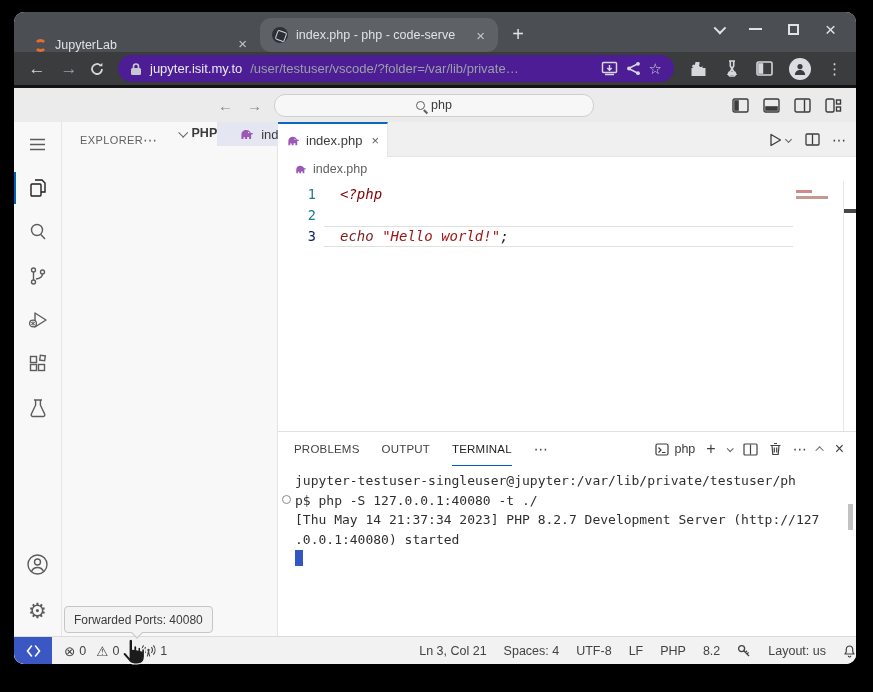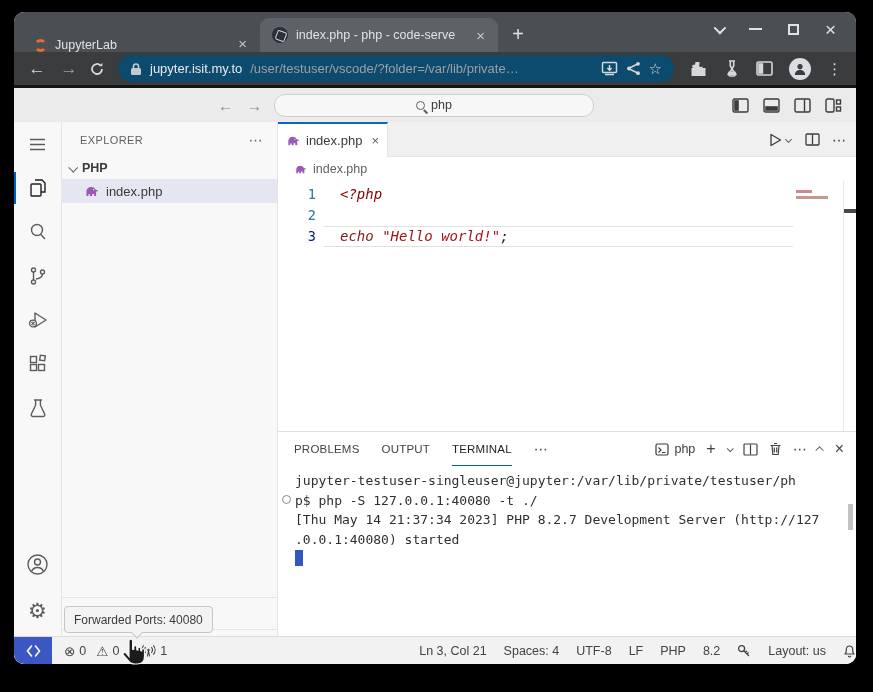--- a/index.html
+++ b/index.html
@@ -7,42 +7,42 @@
     font-family:"Liberation Sans", sans-serif; }
   body { position:relative; }
   .win { position:absolute; left:14px; top:12px; width:842px; height:652px;
     border-radius:10px; overflow:hidden; display:flex; flex-direction:column; background:#fff; }
 
   
   .tabstrip { height:40px; background:#4b4e52; display:flex; align-items:flex-end; flex:none; }
   .btab { height:34px; width:238px; display:flex; align-items:center; gap:8px; padding:0 10px 0 12px;
     color:#dfe2e6; font-size:12.5px; border-radius:9px 9px 0 0; }
   .btab .t-label { flex:1; overflow:hidden; white-space:nowrap; }
-  .btab.active { background:#5e6165; }
+  .btab.active { background:#5e6165;border-radius:11px; }
   .tab-close { color:#c3c6ca; font-size:15px; line-height:1; padding:1px 3px; border-radius:4px; }
   .jup-ring { width:13px; height:13px; border-radius:50%; flex:none;
     border:3px solid #e46e2e; border-left-color:transparent; border-right-color:transparent; }
   .cs-fav { width:16px; height:16px; border-radius:50%; background:#2c3036; flex:none; position:relative; }
   .cs-fav:after { content:""; position:absolute; left:4px; top:4px; width:8px; height:8px;
     border:1.5px solid #cfd3d8; border-radius:2px; transform:rotate(20deg); }
   .newtab { width:28px; height:28px; margin:0 0 4px 6px; display:flex; align-items:center; justify-content:center;
     color:#dfe2e6; font-size:20px; font-weight:300; border-radius:50%; }
   .strip-spacer { flex:1; }
   .winctl { display:flex; align-items:center; gap:26px; padding:0 20px 6px 0; height:40px; }
   .chev-down { width:9px; height:9px; border-right:2px solid #dfe2e6; border-bottom:2px solid #dfe2e6;
     transform:rotate(45deg) translateY(-2px); }
   .min-glyph { width:13px; height:2px; background:#dfe2e6; }
   .max-glyph { width:11px; height:11px; border:2px solid #dfe2e6; }
   .x-glyph { color:#dfe2e6; font-size:19px; line-height:1; }
 
   .toolbar { height:36px; background:#3a3c3e; display:flex; align-items:center; gap:6px; padding:0 10px;
     border-bottom:3px solid #141414; flex:none; }
   .nav-glyph { color:#d5d7da; font-size:17px; width:26px; text-align:center; }
   .nav-glyph.dim { color:#9aa0a6; }
-  .omnibox { flex:1; height:27px; background:#0c4a6e; border-radius:14px; display:flex; align-items:center;
+  .omnibox { flex:1; height:27px; background:#4c1d95; border-radius:14px; display:flex; align-items:center;
     gap:8px; padding:0 12px; margin:0 6px; font-size:13px; overflow:hidden; }
   .url-domain { color:#e8eaed; white-space:nowrap; }
   .url-path { color:#9aa0a6; white-space:nowrap; overflow:hidden; }
   .omni-spacer { flex:1; }
   .chrome-actions { display:flex; align-items:center; gap:16px; padding:0 4px; }
   .avatar { width:22px; height:22px; border-radius:50%; background:#dadde1; display:flex; align-items:center; justify-content:center; }
   .kebab { color:#d5d7da; font-size:15px; letter-spacing:0; }
   svg.ic { display:block; }
 
   
@@ -59,21 +59,21 @@
 
   .vmain { flex:1; display:flex; min-height:0; }
   .actbar { width:48px; background:#f8f8f8; border-right:1px solid #e5e5e5; display:flex; flex-direction:column;
     align-items:center; flex:none; }
   .act { width:48px; height:44px; display:flex; align-items:center; justify-content:center; position:relative; color:#5c5c5c; }
   .act.active { color:#1f1f1f; }
   .act.active:before { content:""; position:absolute; left:0; top:6px; bottom:6px; width:2px; background:#005fb8; }
   .act-spacer { flex:1; }
   .gear-ch { font-size:21px; color:#5c5c5c; }
 
-  .sidebar { width:216px; background:#f8f8f8; border-right:1px solid #e5e5e5; display:flex; flex-direction:column; flex:none; }
+  .sidebar { width:216px; background:#f8f8f8; border-right:1px solid #e5e5e5; display:flex; flex-direction:row; flex:none; }
   .sb-head { height:35px; display:flex; align-items:center; padding:0 14px 0 18px; font-size:11px;
     letter-spacing:.4px; color:#616161; }
   .sb-head .dots { margin-left:auto; font-size:14px; color:#616161; }
   .tree-folder { height:22px; display:flex; align-items:center; gap:3px; padding-left:4px;
     font-size:12.5px; font-weight:bold; color:#3b3b3b; }
   .tw-chev { width:7px; height:7px; border-right:1.4px solid #646464; border-bottom:1.4px solid #646464;
     transform:rotate(45deg) translateY(-1px); margin:0 3px; }
   .tree-file { height:24px; display:flex; align-items:center; gap:7px; padding-left:22px; font-size:13px;
     color:#3b3b3b; background:#e4e6f1; }
   .sb-spacer { flex:1; }

